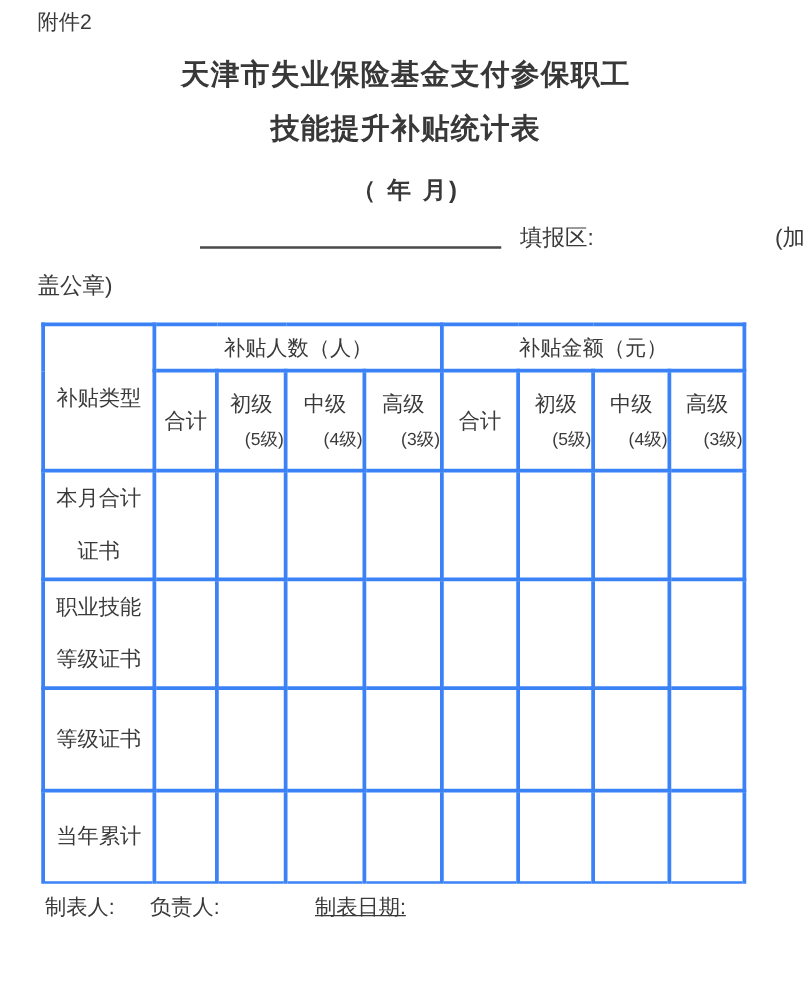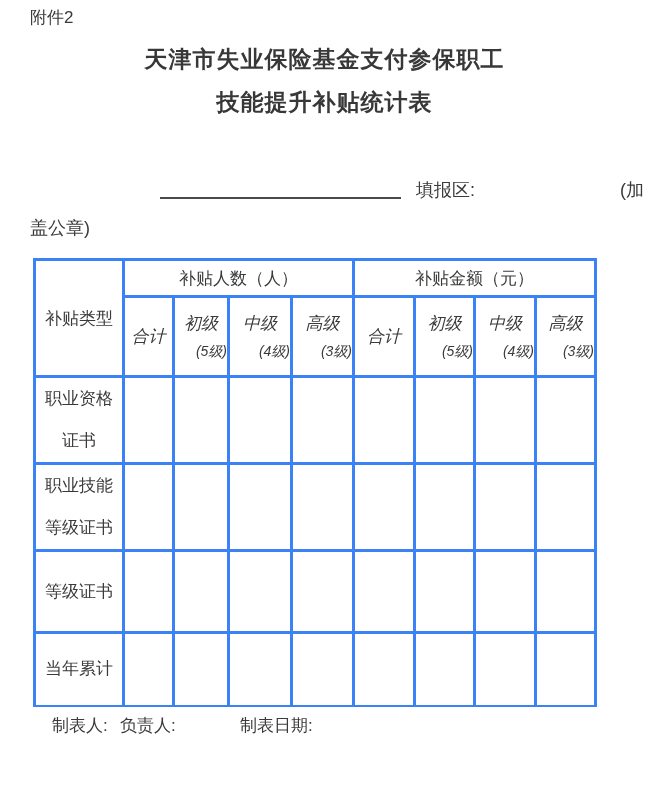--- a/index.html
+++ b/index.html
@@ -19,47 +19,48 @@
   .fill-label { position:absolute; left:416px; top:178px; font-size:18px; }
   .seal-start { position:absolute; left:620px; top:178px; font-size:18px; }
   .seal-end   { position:absolute; left:30px;  top:216px; font-size:18px; }
 
   table.form-table { position:absolute; left:33px; top:258px; width:559px;
                      border-collapse:collapse; table-layout:fixed; }
   .form-table td { border:3px solid #3b82f6; text-align:center; vertical-align:middle;
                    padding:0; font-size:16px; color:#3a3a3a; overflow:hidden; }
   tr.hr1 { height:37px; }
   tr.hr1 td { font-size:17px; }
-  tr.hr2 { height:80px;font-style:italic; }
+  tr.hr2 { height:80px; }
   .corner { font-size:17px;margin-top:16px; }
   .sub-l1 { line-height:30px; font-size:17px; }
   .sub-l2 { line-height:25px; font-size:14px;text-align:right; }
   tr.row-1 { height:86px; }
   tr.row-2 { height:87px; }
   tr.row-3 { height:82px; }
   tr.row-4 { height:73px; }
   td.row-label div { line-height:42px; font-size:17px; }
   tr.thick-top td { border-top-width:2px; }
   tr.last-row td { border-bottom-width:2px; }
 
   .footer-label { position:absolute; top:714px; font-size:17px; }
-  .f-preparer { left:36px;margin-left:16px; }
+  .f-preparer { left:36px; }
   .f-responsible { left:120px; }
-  .f-date { left:240px; }
+  .f-date { left:252px;text-decoration:underline; }
 </style>
 </head>
 <body>
 
 <div class="page">
 
   <div class="attachment">附件2</div>
 
   <div class="title-line title-1">天津市失业保险基金支付参保职工</div>
   <div class="title-line title-2">技能提升补贴统计表</div>
 
+  <div class="period">（ 年 月)</div>
 
   <span class="blank-line"></span>
   <span class="fill-label">填报区:</span>
   <span class="seal-start">(加</span>
   <span class="seal-end">盖公章)</span>
 
   <table class="form-table">
     <colgroup>
       <col style="width:89px">
         <col style="width:50px">
@@ -107,21 +108,21 @@
         <div class="sub-l2">(4级)</div>
       </td>
       <td>
         <div class="sub-l1">高级</div>
         <div class="sub-l2">(3级)</div>
       </td>
     </tr>
 
     <tr class="row-1">
       <td class="row-label">
-        <div>职业资格</div>
+        <div>本月合计</div>
         <div>证书</div>
       </td>
       <td></td>
       <td></td>
       <td></td>
       <td></td>
       <td></td>
       <td></td>
       <td></td>
       <td></td>

